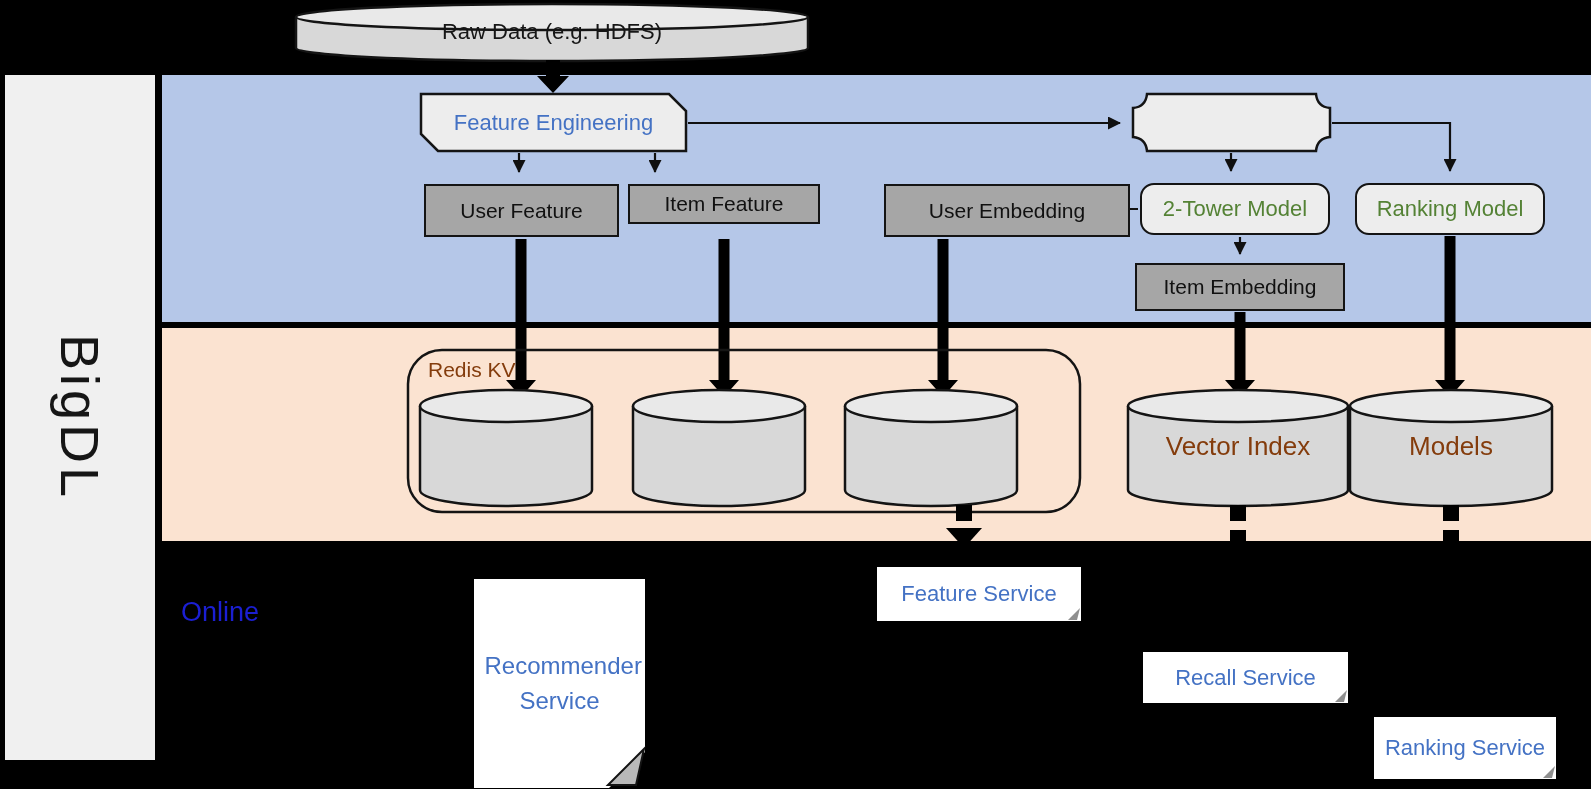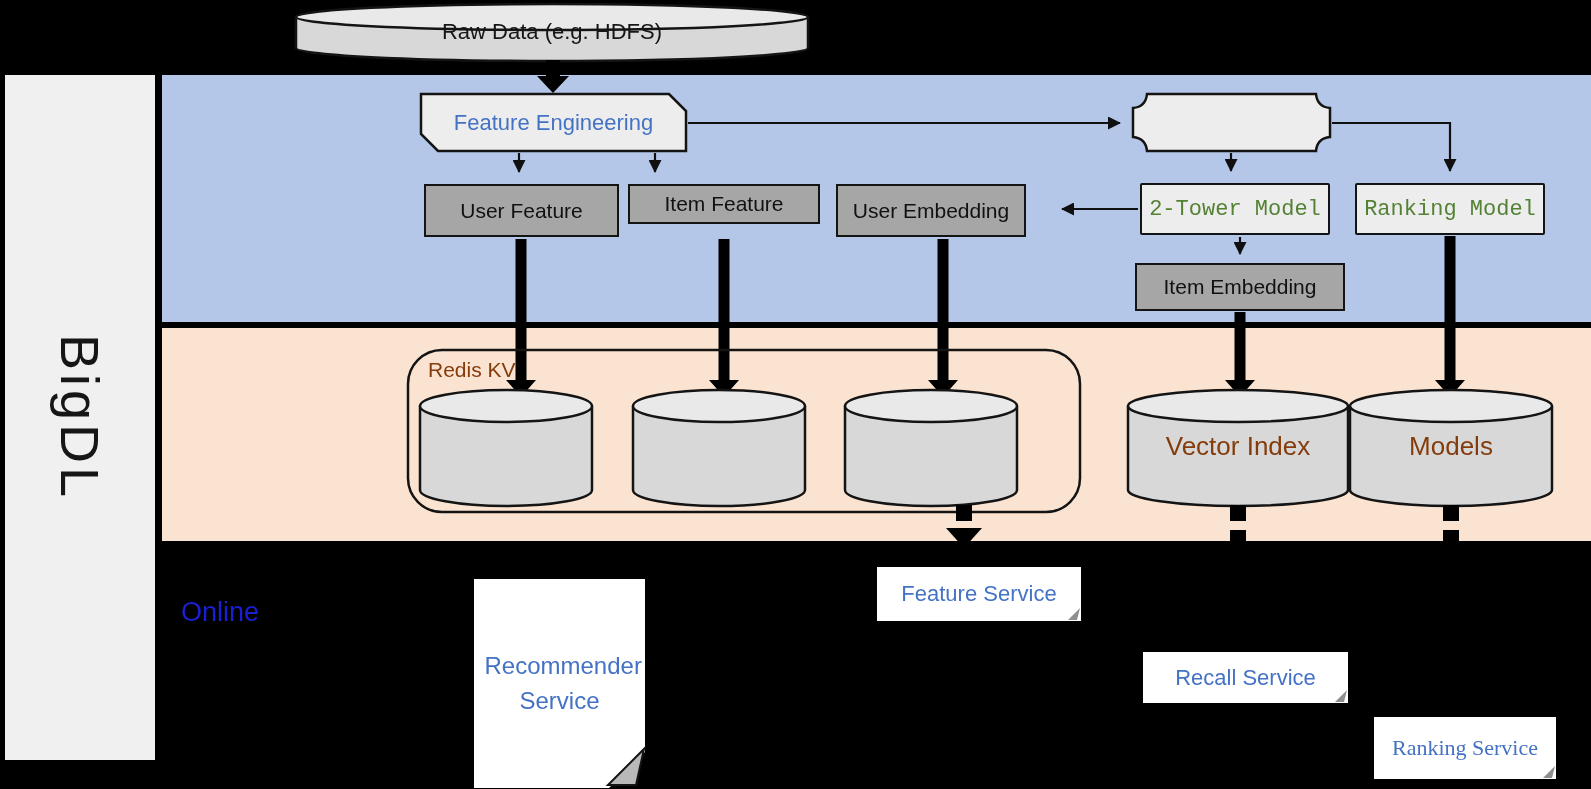--- a/index.html
+++ b/index.html
@@ -26,21 +26,21 @@
   svg.shapes{z-index:2;}
   .shape-fill{fill:var(--light-node-bg);stroke:#141414;stroke-width:2.5;}
   .cyl-body{fill:var(--cylinder-bg);stroke:#141414;stroke-width:2.5;}
   .cyl-top{fill:#e9e9e9;stroke:#141414;stroke-width:2.5;}
   .frame{fill:none;stroke:#141414;stroke-width:2.5;}
   .conn{stroke:#101010;stroke-width:2.2;fill:none;}
   .solid{fill:#000;stroke:none;}
   
   .node{position:absolute;display:flex;align-items:center;justify-content:center;text-align:center;z-index:3;}
   .gray-node{background:var(--gray-node-bg);border:2.5px solid #141414;color:#111;font-size:21px;}
-  .round-node{background:var(--light-node-bg);border:2.5px solid #141414;border-radius:2px;color:var(--node-green-text);font-size:22px;font-family:Liberation Mono, monospace;}
+  .round-node{background:var(--light-node-bg);border:2.5px solid #141414;border-radius:14px;color:var(--node-green-text);font-size:22px;}
   .label{position:absolute;z-index:3;display:flex;align-items:center;justify-content:center;text-align:center;}
   .blue-label{color:var(--node-blue-text);font-size:22px;}
   .brown-label{color:var(--brown-text);font-size:26px;}
   .black-label{color:#161616;font-size:22px;}
   
   .svc{position:absolute;background:var(--white);z-index:3;display:flex;align-items:center;justify-content:center;text-align:center;color:var(--node-blue-text);font-size:22px;}
   .doc{clip-path:polygon(0 0,100% 0,100% calc(100% - 36px),calc(100% - 36px) 100%,0 100%);font-size:24px;line-height:1.45;}
   .fold{position:absolute;right:0;bottom:0;z-index:4;}
 </style>
 </head>
@@ -137,21 +137,21 @@
   </svg>
 
   <div class="label black-label" style="left:296px;top:10px;width:512px;height:44px;">Raw Data (e.g. HDFS)</div>
   <div class="label blue-label" style="left:421px;top:94px;width:265px;height:57px;">Feature Engineering</div>
   <div class="label brown-label" style="left:428px;top:356px;width:120px;height:28px;justify-content:flex-start;font-size:21px;">Redis KV</div>
   <div class="label brown-label" style="left:1128px;top:428px;width:220px;height:36px;">Vector Index</div>
   <div class="label brown-label" style="left:1350px;top:428px;width:202px;height:36px;">Models</div>
 
   <div class="node gray-node" style="left:424px;top:184px;width:195px;height:53px;">User Feature</div>
   <div class="node gray-node" style="left:628px;top:184px;width:192px;height:40px;">Item Feature</div>
-  <div class="node gray-node" style="left:836px;top:184px;width:190px;height:53px;">User Embedding</div>
+  <div class="node gray-node" style="left:884px;top:184px;width:246px;height:53px;">User Embedding</div>
   <div class="node round-node" style="left:1140px;top:183px;width:190px;height:52px;">2-Tower Model</div>
   <div class="node round-node" style="left:1355px;top:183px;width:190px;height:52px;">Ranking Model</div>
   <div class="node gray-node" style="left:1135px;top:263px;width:210px;height:48px;">Item Embedding</div>
 
   <div class="svc doc" style="left:474px;top:579px;width:171px;height:209px;">
     <span style="width:150px;">Recommender Service</span>
   </div>
   <svg class="fold" style="left:604px;top:745px;z-index:4;position:absolute;" width="44" height="44" viewBox="0 0 44 44">
     <path d="M4,40 L40,4 L32,40 Z" fill="#b9b9b9" stroke="#141414" stroke-width="2"></path>
   </svg>
@@ -159,18 +159,18 @@
   <div class="svc" style="left:877px;top:567px;width:204px;height:54px;">Feature Service</div>
   <svg class="fold" style="left:1066px;top:606px;position:absolute;z-index:4;" width="16" height="16" viewBox="0 0 16 16">
     <path d="M2,14 L14,2 L11,14 Z" fill="#8f8f8f"></path>
   </svg>
 
   <div class="svc" style="left:1143px;top:652px;width:205px;height:51px;">Recall Service</div>
   <svg class="fold" style="left:1333px;top:688px;position:absolute;z-index:4;" width="16" height="16" viewBox="0 0 16 16">
     <path d="M2,14 L14,2 L11,14 Z" fill="#8f8f8f"></path>
   </svg>
 
-  <div class="svc" style="left:1374px;top:717px;width:182px;height:62px;font-family:Liberation Serif, serif;">Ranking Service</div>
+  <div class="svc" style="left:1374px;top:717px;width:182px;height:62px;">Ranking Service</div>
   <svg class="fold" style="left:1541px;top:764px;position:absolute;z-index:4;" width="16" height="16" viewBox="0 0 16 16">
     <path d="M2,14 L14,2 L11,14 Z" fill="#8f8f8f"></path>
   </svg>
 
 </div>
 
 </body></html>

